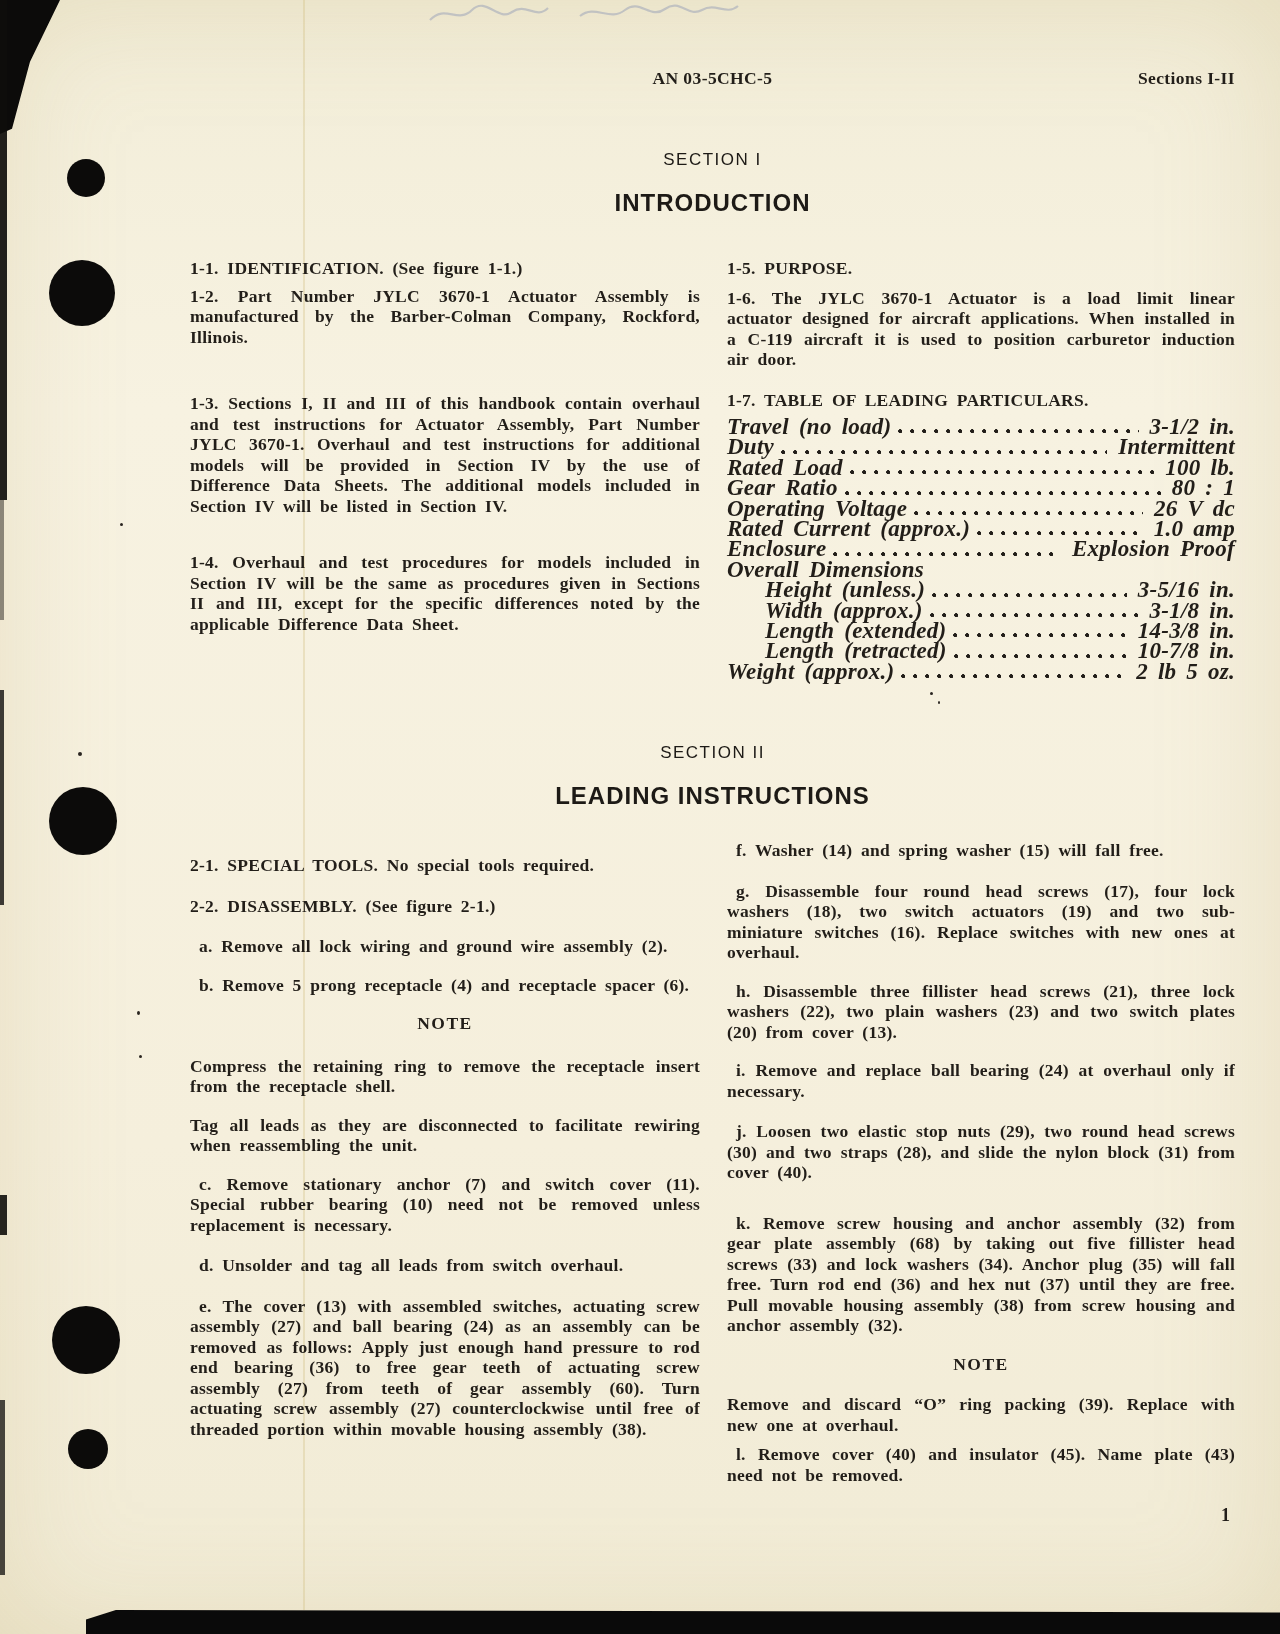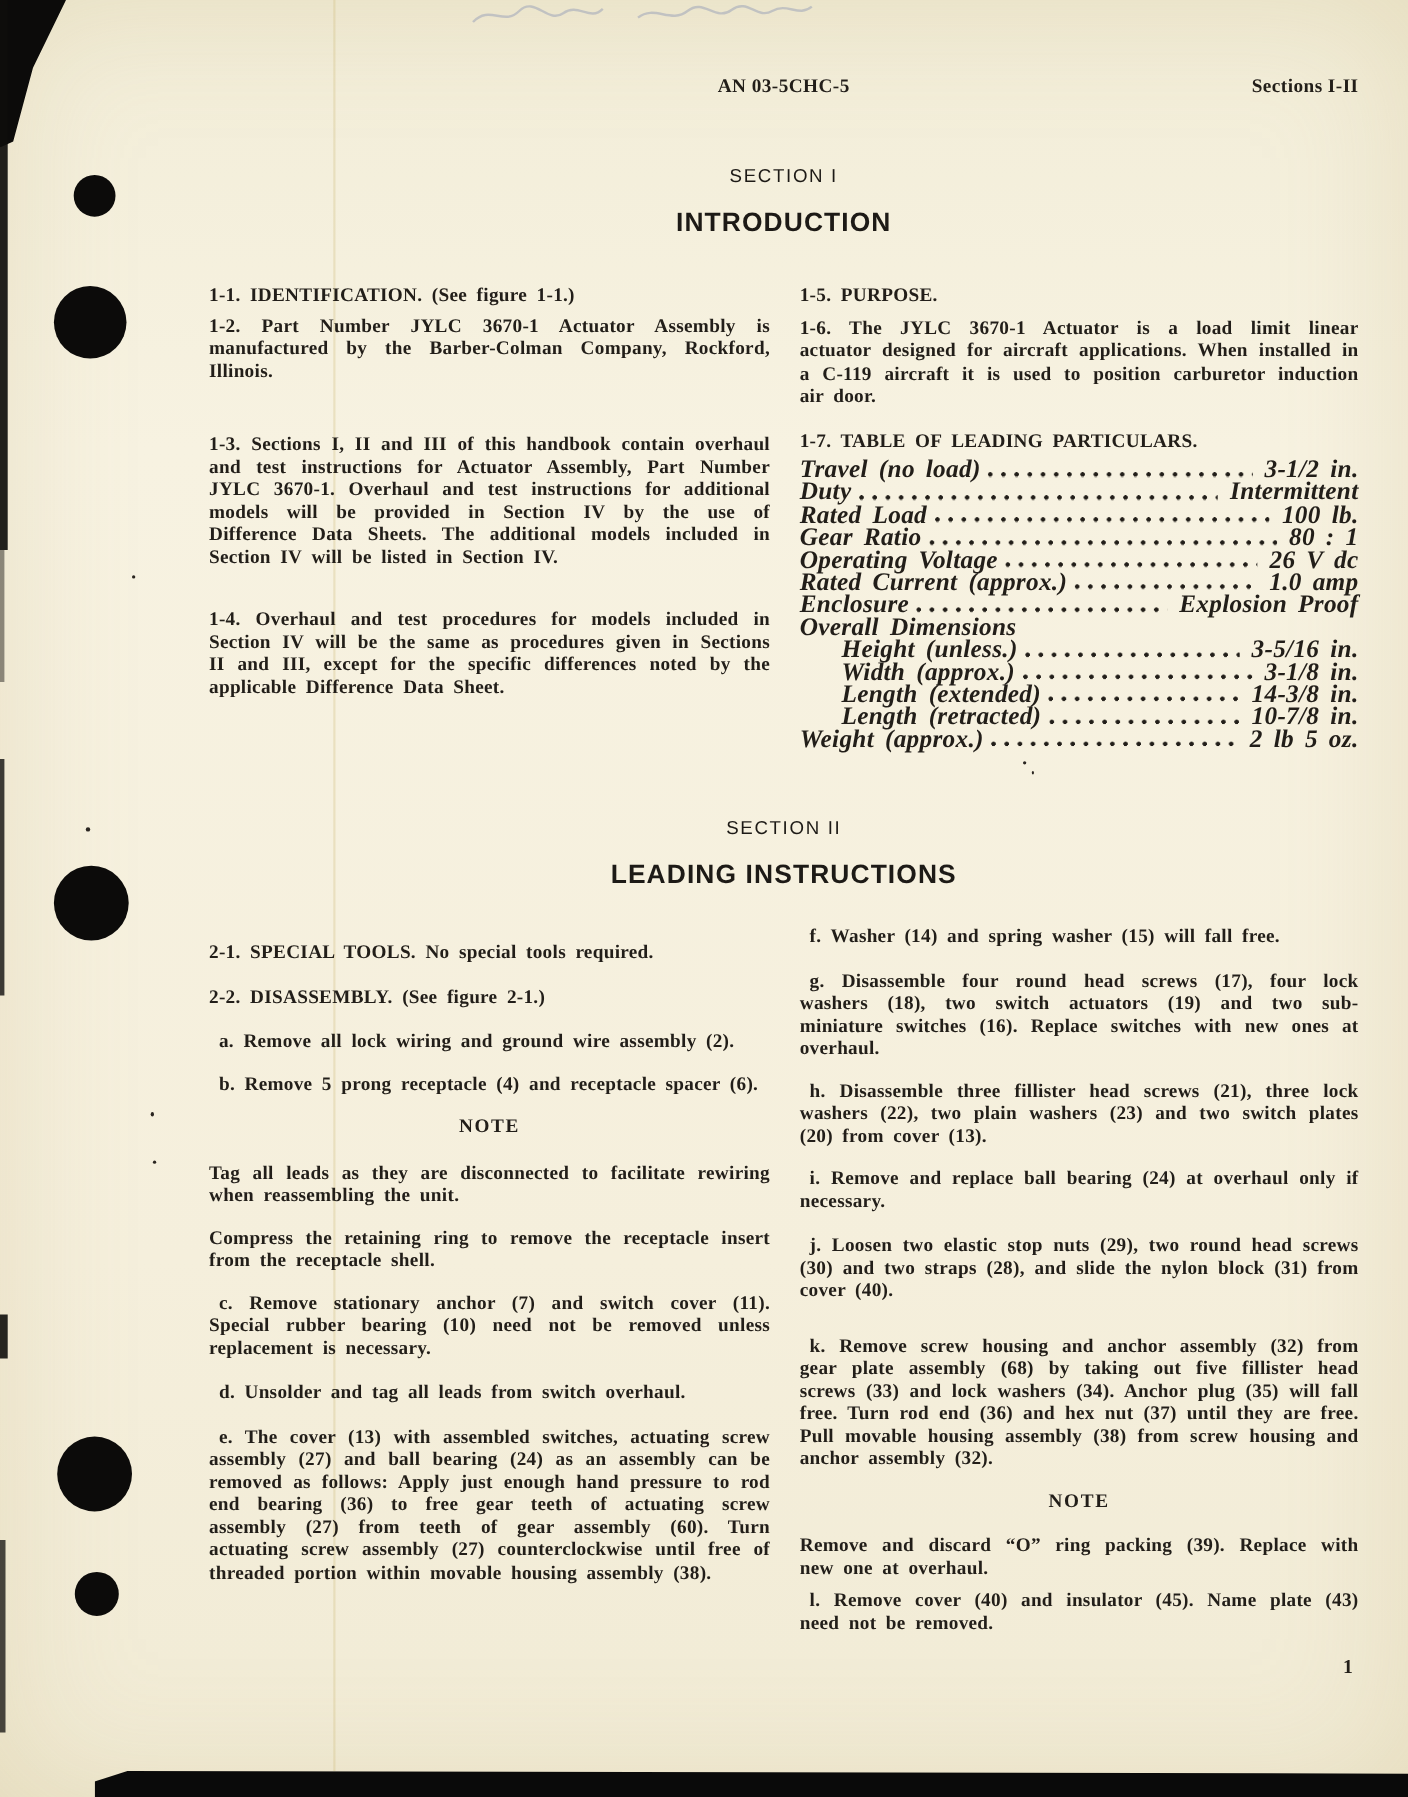--- a/index.html
+++ b/index.html
@@ -175,22 +175,22 @@
     <div class="sec-title">SECTION II</div>
     <div class="sec-sub">LEADING INSTRUCTIONS</div>
   </div>
 
   <div class="abs body-text" id="s2-left">
     <p class="mb20">2-1. SPECIAL TOOLS.  No special tools required.</p>
     <p class="mb20">2-2. DISASSEMBLY.  (See figure 2-1.)</p>
     <p class="ind mb18">a. Remove all lock wiring and ground wire assembly (2).</p>
     <p class="ind mb18">b. Remove 5 prong receptacle (4) and receptacle spacer (6).</p>
     <p class="note-label mb22">NOTE</p>
+    <p class="note-body mb18">Compress the retaining ring to remove the receptacle insert from the receptacle shell.</p>
     <p class="note-body mb18">Tag all leads as they are disconnected to facilitate rewiring when reassembling the unit.</p>
-    <p class="note-body mb18">Compress the retaining ring to remove the receptacle insert from the receptacle shell.</p>
     <p class="ind mb20">c. Remove stationary anchor (7) and switch cover (11). Special rubber bearing (10) need not be removed unless replacement is necessary.</p>
     <p class="ind mb20">d. Unsolder and tag all leads from switch overhaul.</p>
     <p class="ind">e. The cover (13) with assembled switches, actuating screw assembly (27) and ball bearing (24) as an assembly can be removed as follows:  Apply just enough hand pressure to rod end bearing (36) to free gear teeth of actuating screw assembly (27) from teeth of gear assembly (60).  Turn actuating screw assembly (27) counterclockwise until free of threaded portion within movable housing assembly (38).</p>
   </div>
 
   <div class="abs body-text" id="s2-right">
     <p class="ind mb20">f. Washer (14) and spring washer (15) will fall free.</p>
     <p class="ind mb18">g. Disassemble four round head screws (17), four lock washers (18), two switch actuators (19) and two sub-miniature switches (16).  Replace switches with new ones at overhaul.</p>
     <p class="ind mb18">h. Disassemble three fillister head screws (21), three lock washers (22), two plain washers (23) and two switch plates (20) from cover (13).</p>
     <p class="ind mb20">i. Remove and replace ball bearing (24) at overhaul only if necessary.</p>

